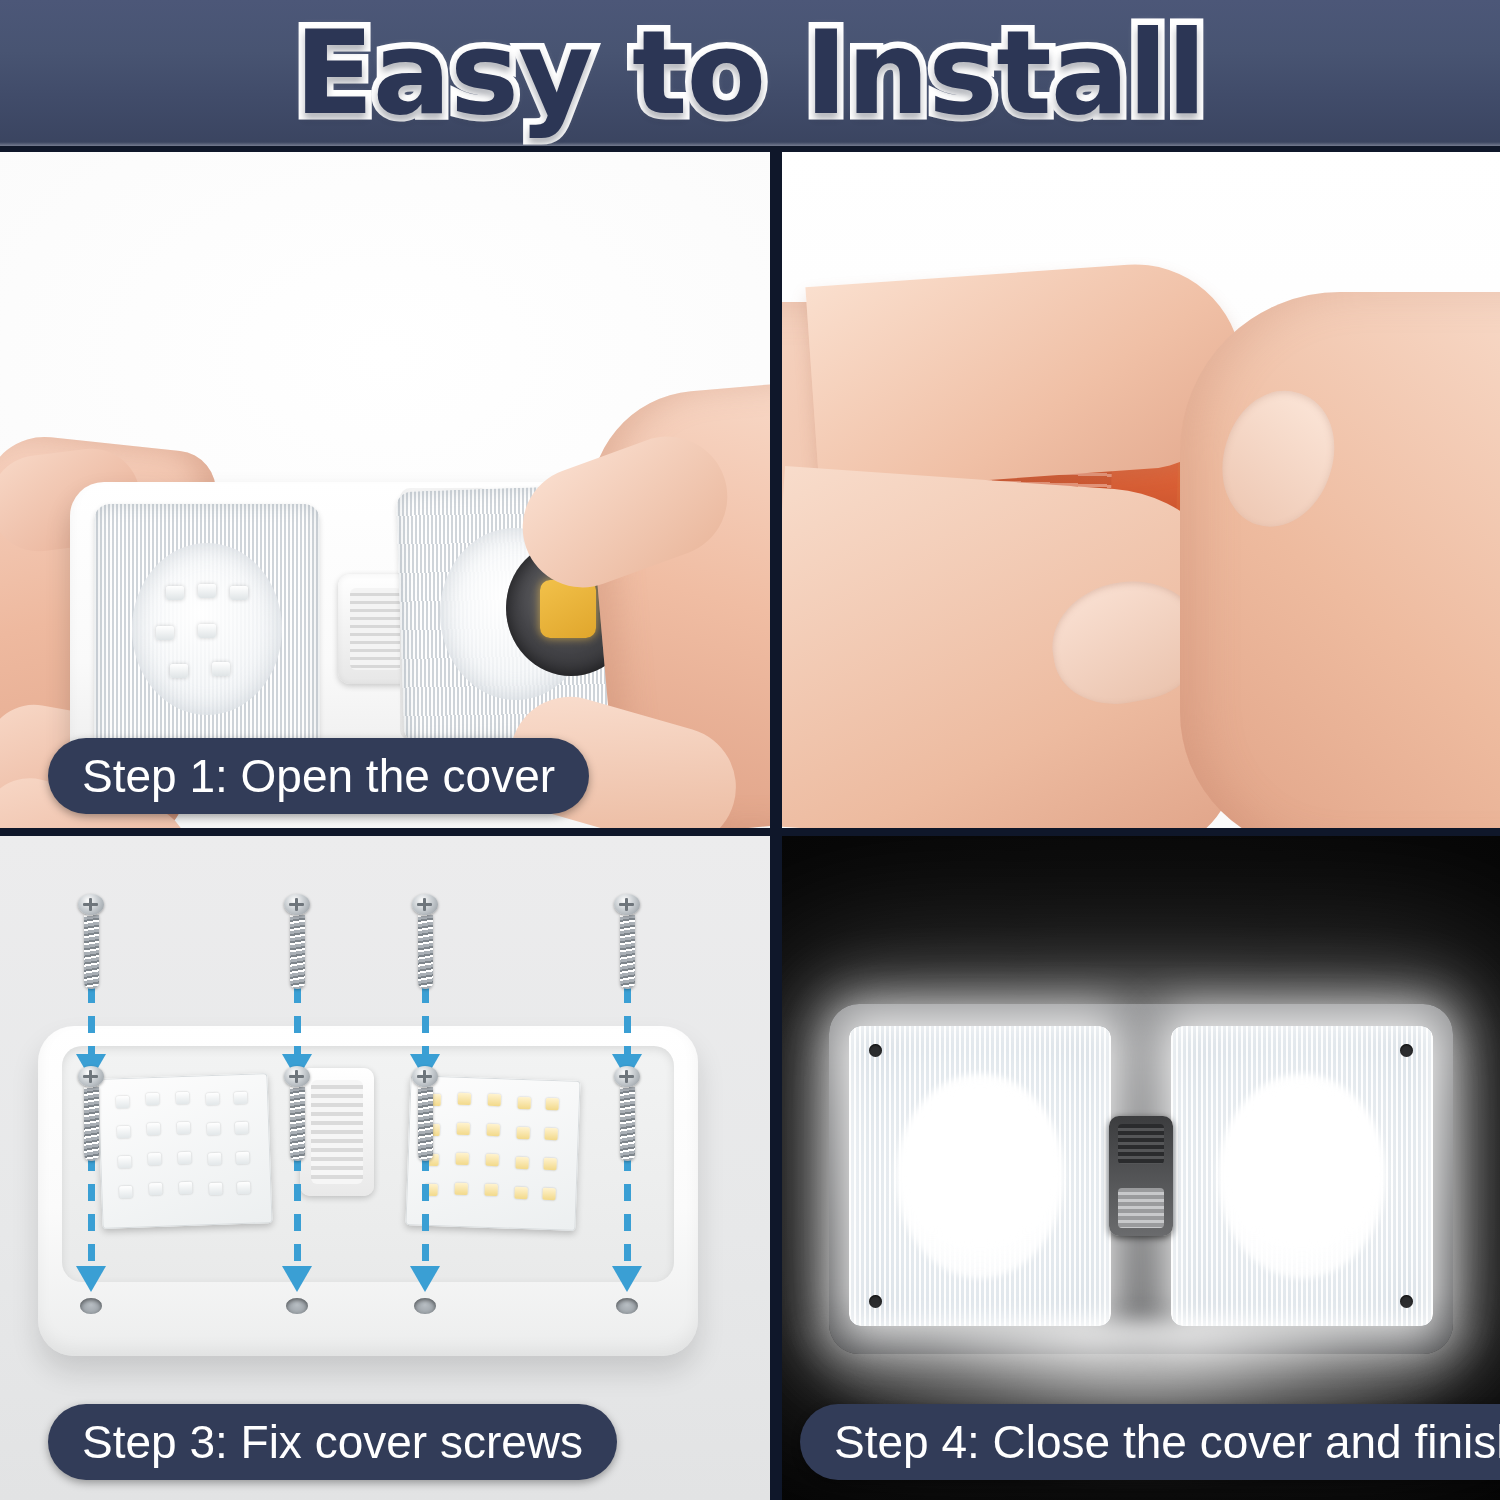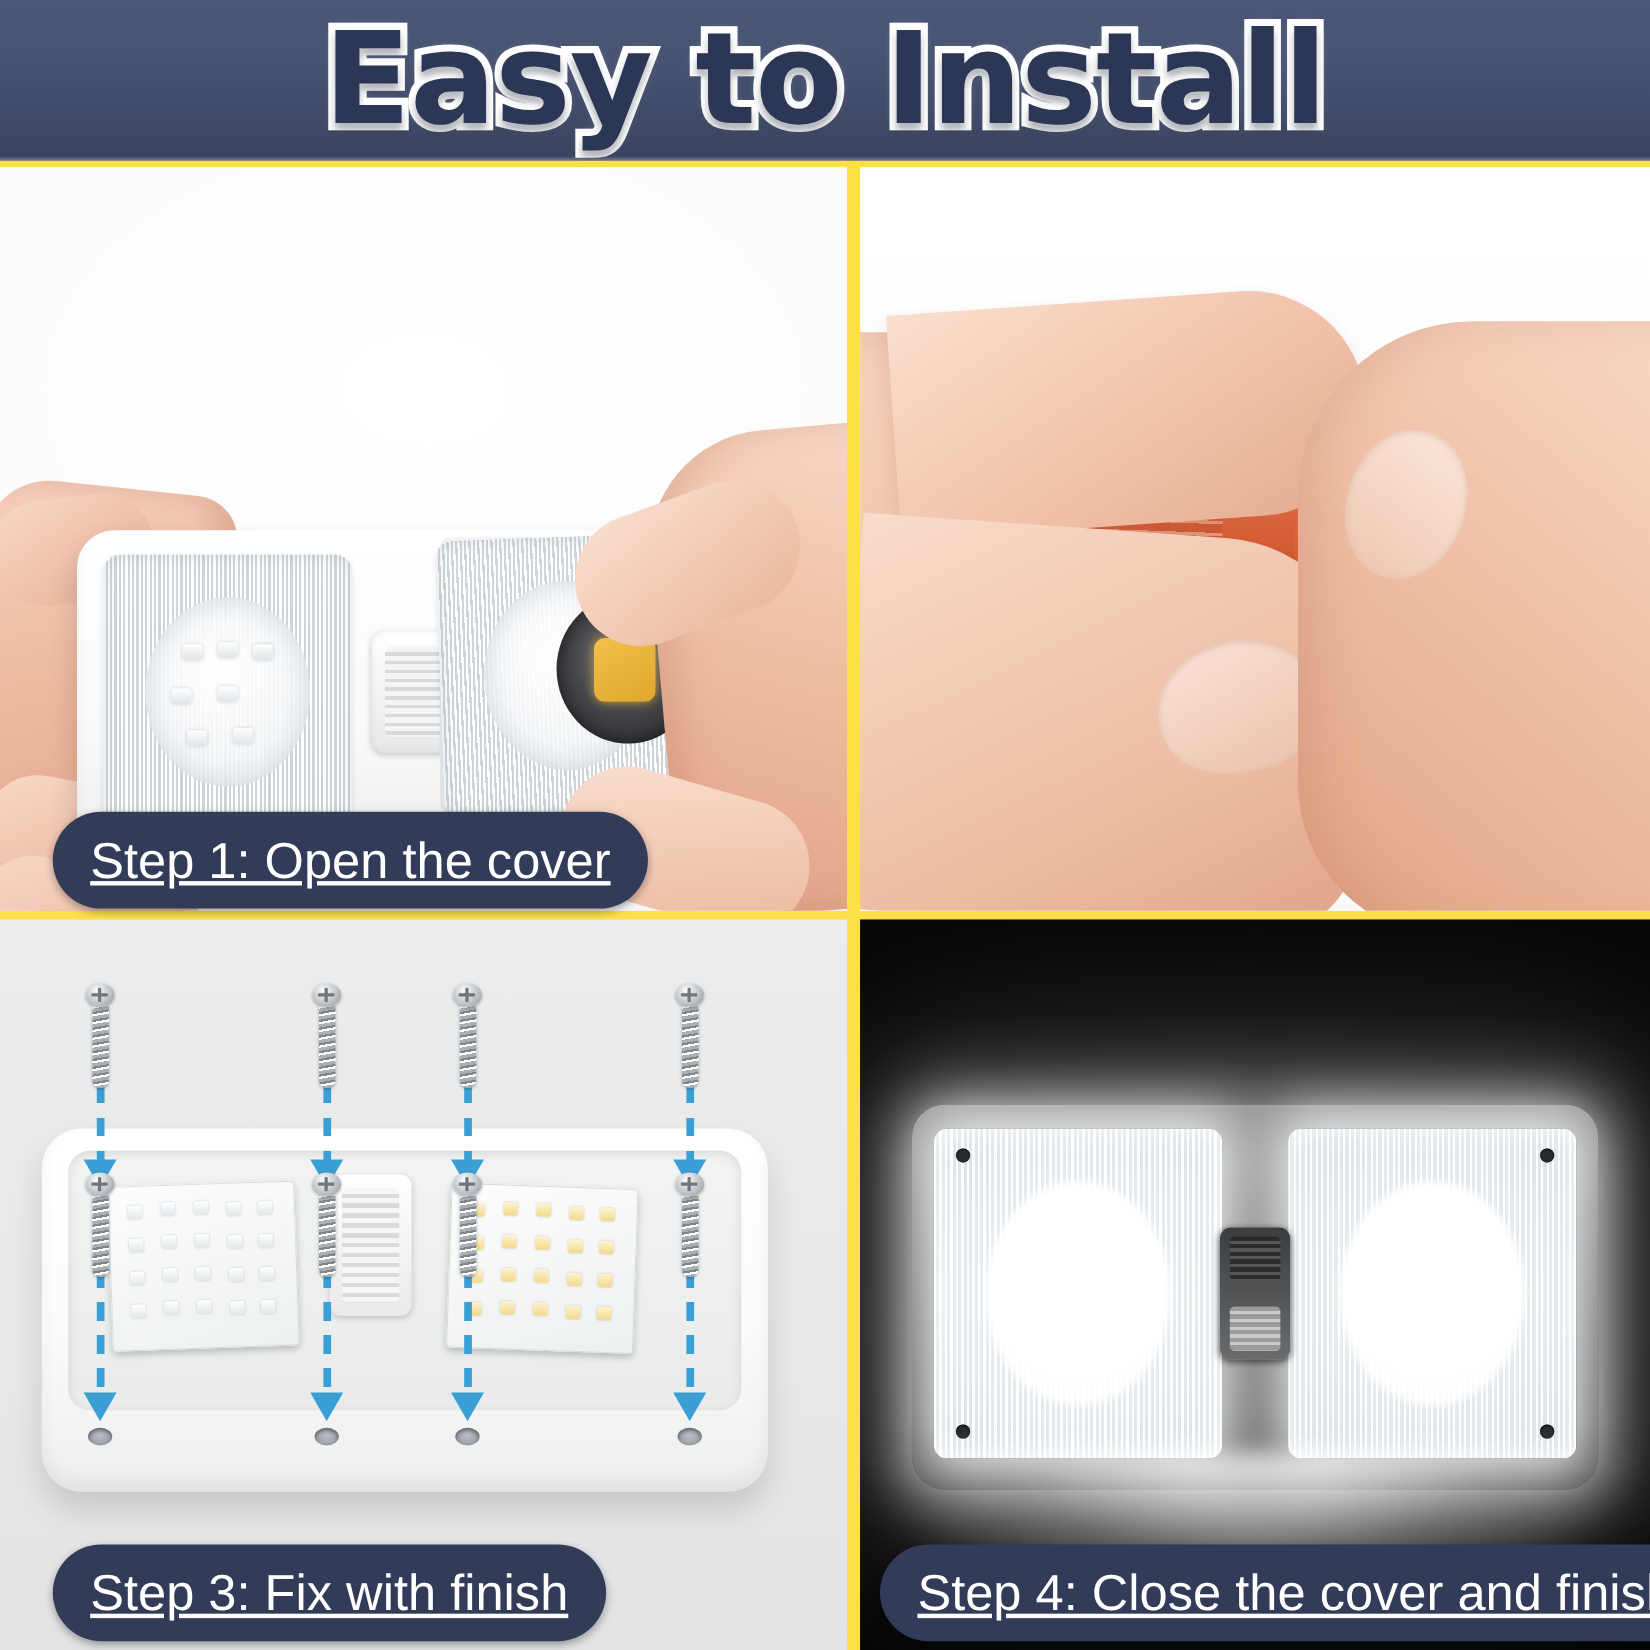--- a/index.html
+++ b/index.html
@@ -1,19 +1,19 @@
 <!DOCTYPE html>
 <html><head>
 <meta charset="utf-8">
 <style>
   * { margin:0; padding:0; box-sizing:border-box; }
   html,body { width:1500px; height:1500px; background:#ffffff; overflow:hidden; }
   body { font-family:"Liberation Sans", sans-serif; }
 
-  #page { position:relative; width:1500px; height:1500px; background:#fde047; }
+  #page { position:relative; width:1500px; height:1500px; background:#0f172a; }
 
   
   #header {
     position:absolute; left:0; top:0; width:1500px; height:146px;
     background:linear-gradient(180deg,#4c5778 0%,#485472 35%,#414c6a 65%,#3a4460 100%);
     overflow:hidden;
   }
   #header:after{
     content:""; position:absolute; left:0; bottom:0; width:100%; height:4px;
     background:linear-gradient(180deg,rgba(255,255,255,0) 0%, rgba(255,255,255,.30) 100%);
@@ -41,24 +41,23 @@
 
   
   .step-pill{
     position:absolute; z-index:40;
     background:#323c58;
     border-radius:999px;
     color:#ffffff;
     font-family:"Liberation Sans", sans-serif;
     font-size:46px; font-weight:400;
     display:flex; align-items:center; justify-content:center;
-    padding:0 34px; height:88px;
+    padding:0 34px; height:76px;
     box-shadow:0 3px 8px rgba(0,0,0,.35);
     white-space:nowrap;
-    text-decoration:underline;
   }
   #pill1{ left:48px;  top:738px; }
   #pill2{ left:938px; top:740px; }
   #pill3{ left:48px;  top:1404px; }
   #pill4{ left:800px; top:1404px; }
 
   
   #p1-bg{ position:absolute; inset:0; background:
       radial-gradient(120% 90% at 50% 30%, #ffffff 0%, #fbfbfb 55%, #f2f2f2 100%); }
   
@@ -508,16 +507,16 @@
       <div id="p4-switch"></div>
       <div class="p4-corner" style="left:40px;  top:40px;"></div>
       <div class="p4-corner" style="right:40px; top:40px;"></div>
       <div class="p4-corner" style="left:40px;  bottom:46px;"></div>
       <div class="p4-corner" style="right:40px; bottom:46px;"></div>
     </div>
     <div id="p4-glowfloor"></div>
   </div>
 
   <div class="step-pill" id="pill1">Step 1: Open the cover</div>
-  <div class="step-pill" id="pill3">Step 3: Fix with finish</div>
+  <div class="step-pill" id="pill3">Step 3: Fix cover screws</div>
   <div class="step-pill" id="pill4">Step 4: Close the cover and finish</div>
 
 </div>
 
 </body></html>

